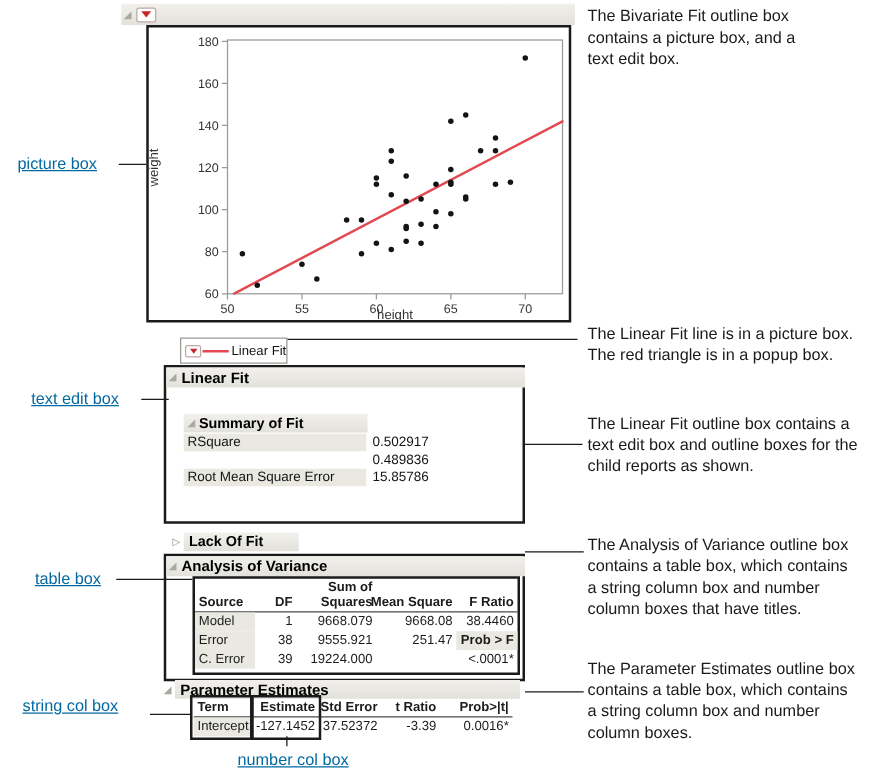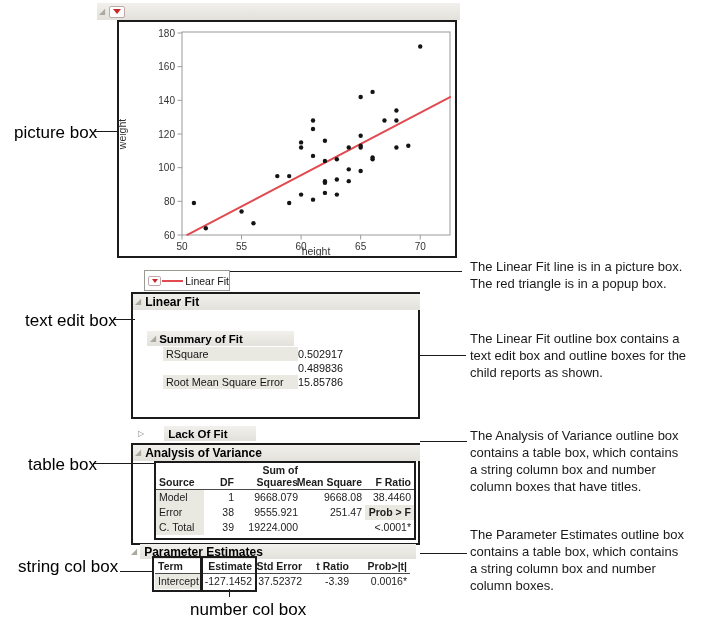--- a/index.html
+++ b/index.html
@@ -21,21 +21,21 @@
   .rtbtn.small{width:13px;height:10px;}
   .tri{width:0;height:0;border-left:4px solid transparent;border-right:4px solid transparent;
        border-top:5px solid #c62828;}
   .rtbtn.small .tri{border-left-width:3.5px;border-right-width:3.5px;border-top-width:4.5px;}
 
   
   .blackbox{position:absolute;border:2px solid #1b1b1b;box-sizing:content-box;}
   .cline{position:absolute;height:1px;background:#1b1b1b;}
   .vline{position:absolute;width:1px;background:#1b1b1b;}
   .note{position:absolute;font-size:13px;line-height:17px;color:#1a1a1a;white-space:pre-line;}
-  .lbl{position:absolute;font-size:17px;color:#000000;white-space:nowrap;}
+  .lbl{position:absolute;font-size:13px;color:#0369a1;white-space:nowrap;text-decoration:underline;}
 
   
   .picture-box{position:absolute;left:117px;top:20px;width:336px;height:234px;
                border:2px solid #1b1b1b;background:#fff;}
   svg text{font-family:"Liberation Sans",sans-serif;}
 
   
   .legend-box{position:absolute;left:144px;top:270px;width:81px;height:19px;
               border:1px solid #9a9a94;background:#fff;display:flex;align-items:center;
               padding-left:3px;box-sizing:content-box;}
@@ -47,29 +47,29 @@
           border:2px solid #1b1b1b;background:#fff;}
   .lf-title{position:absolute;left:0;top:0;width:285px;height:16px;}
   .eq-box{position:absolute;left:4px;top:17px;width:202px;height:14px;
           border:2px solid #222;font-size:10.5px;line-height:14px;padding-left:3px;
           white-space:nowrap;background:#fff;}
   .sof-bar{position:absolute;left:14px;top:37px;width:147px;height:15px;
            display:flex;align-items:center;gap:3px;padding-left:3px;
            background:linear-gradient(#f1f0ec,#e2e1db);box-sizing:border-box;}
   .sof-bar .otext{font-size:11.5px;text-align:right;}
   .sof-table{position:absolute;left:14px;top:53px;width:198px;}
-  .sof-row{display:flex;height:14px;align-items:center;font-size:10.8px;margin-left:16px;}
+  .sof-row{display:flex;height:14px;align-items:center;font-size:10.8px;}
   .sof-label{width:146px;background:#e9e8e1;height:100%;display:flex;align-items:center;
              padding-left:3px;box-sizing:border-box;white-space:nowrap;}
   .sof-val{flex:1;text-align:right;padding-right:2px;white-space:nowrap;}
 
   
   .lof{position:absolute;left:138px;top:426px;display:flex;align-items:center;gap:3px;}
   .lof-strip{display:flex;align-items:center;width:92px;height:15px;padding-left:4px;
-             background:linear-gradient(#f1f0ec,#e2e1db);box-sizing:border-box;margin-left:17px;}
+             background:linear-gradient(#f1f0ec,#e2e1db);box-sizing:border-box;}
   .lof-strip .otext{font-size:11.5px;}
 
   
   .aov-box{position:absolute;left:131px;top:443px;width:285px;height:98px;
            border:2px solid #1b1b1b;background:#fff;}
   .aov-title{position:absolute;left:0;top:0;width:285px;height:16px;}
   .aov-tablebox{position:absolute;left:21px;top:16px;width:258px;height:75px;
                 border:2px solid #1b1b1b;}
   .aov-grid{display:grid;grid-template-columns:48px 33px 64px 64px 49px;
             font-size:10.5px;color:#1c1c1c;}
@@ -240,21 +240,21 @@
         <div class="dc l">Model</div>
         <div class="dc">1</div>
         <div class="dc">9668.079</div>
         <div class="dc">9668.08</div>
         <div class="dc">38.4460</div>
         <div class="dc l">Error</div>
         <div class="dc">38</div>
         <div class="dc">9555.921</div>
         <div class="dc">251.47</div>
         <div class="dc probf">Prob &gt; F</div>
-        <div class="dc l">C. Total</div>
+        <div class="dc l">C. Error</div>
         <div class="dc">39</div>
         <div class="dc">19224.000</div>
         <div class="dc"></div>
         <div class="dc">&lt;.0001*</div>
       </div>
     </div>
   </div>
 
   <div class="pe-title">
     <span class="disc">◢</span>
@@ -298,20 +298,23 @@
   <div class="cline" style="left:93px;top:463px;width:61px;"></div>
   <div class="cline" style="left:120px;top:571px;width:33px;"></div>
   <div class="vline" style="left:229px;top:589px;height:8px;"></div>
 
   <div class="lbl" style="left:14px;top:123px;">picture box</div>
   <div class="lbl" style="left:25px;top:311px;">text edit box</div>
   <div class="lbl" style="left:28px;top:455px;">table box</div>
   <div class="lbl" style="left:18px;top:557px;">string col box</div>
   <div class="lbl" style="left:146px;top:600px;margin-left:44px;">number col box</div>
 
+  <div class="note" style="left:470px;top:4px;width:233px;">The Bivariate Fit outline box
+contains a picture box, and a
+text edit box.</div>
   <div class="note" style="left:470px;top:330px;width:233px;">The Linear Fit outline box contains a
 text edit box and outline boxes for the
 child reports as shown.</div>
   <div class="note" style="left:470px;top:258px;width:233px;">The Linear Fit line is in a picture box.
 The red triangle is in a popup box.</div>
   <div class="note" style="left:470px;top:427px;width:233px;">The Analysis of Variance outline box
 contains a table box, which contains
 a string column box and number
 column boxes that have titles.</div>
   <div class="note" style="left:470px;top:526px;width:233px;">The Parameter Estimates outline box

